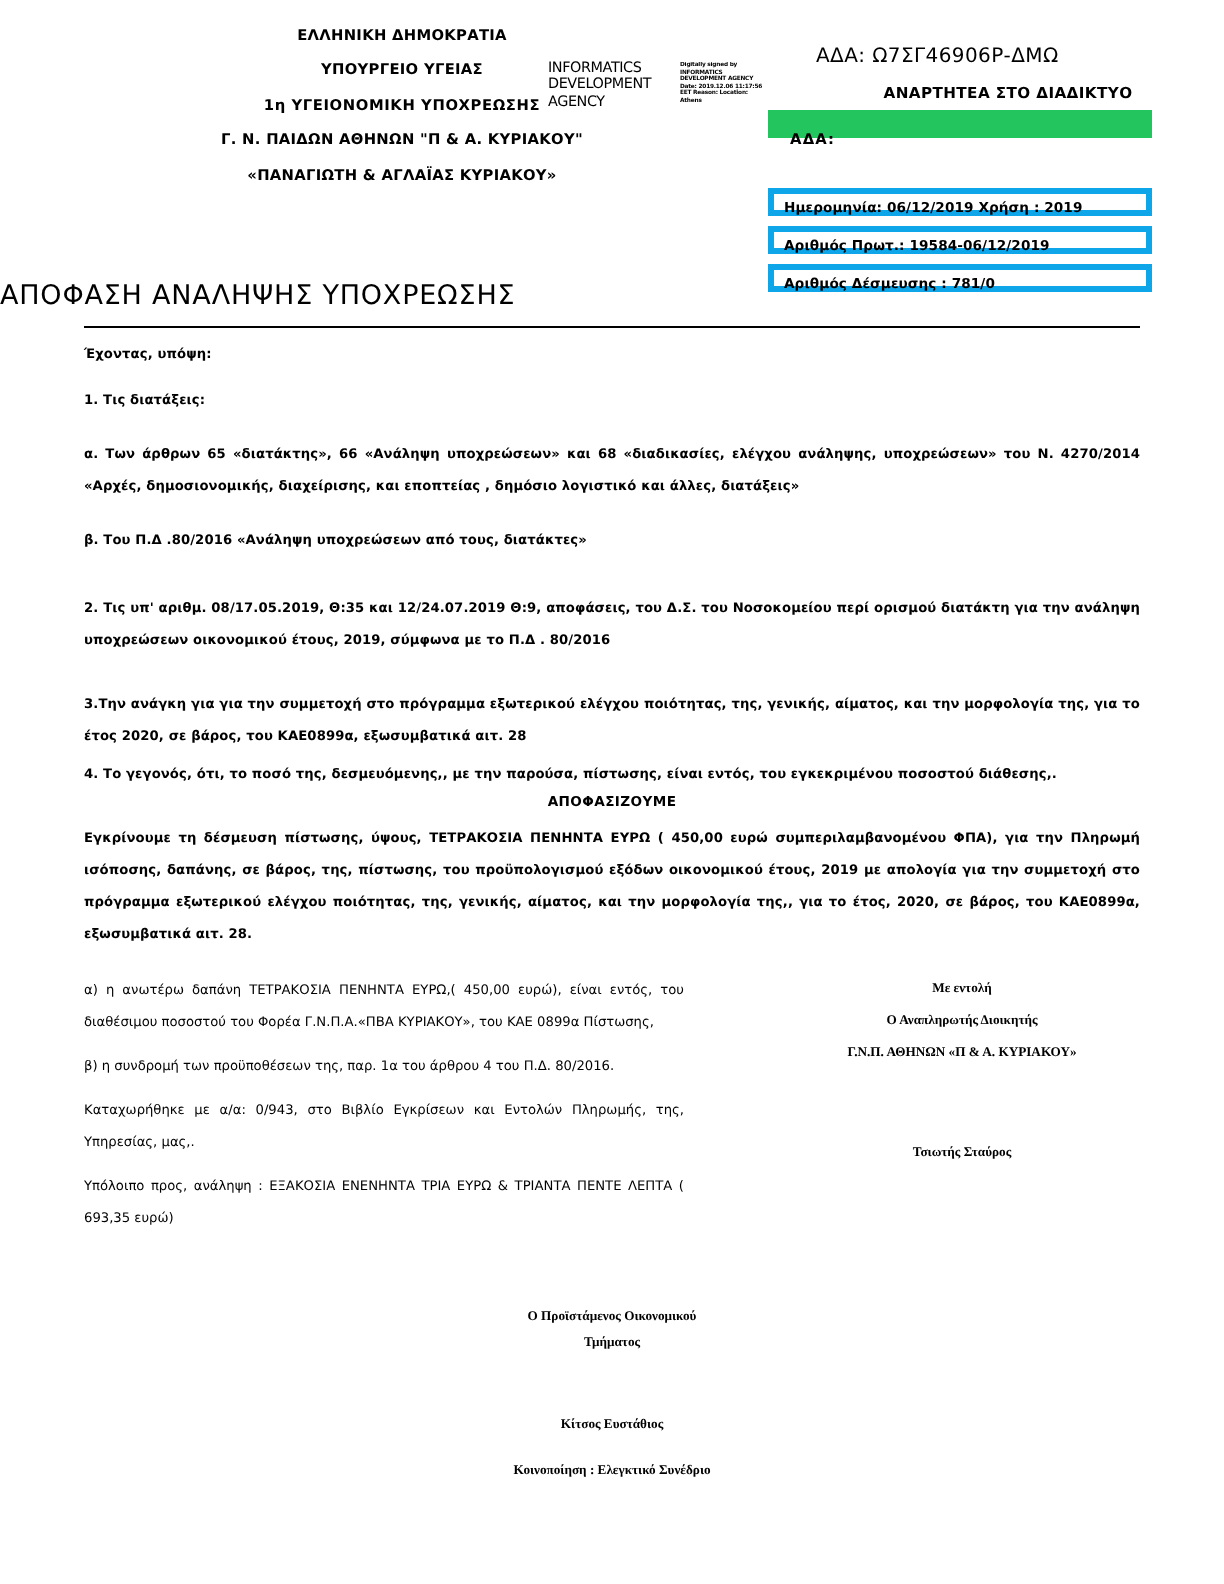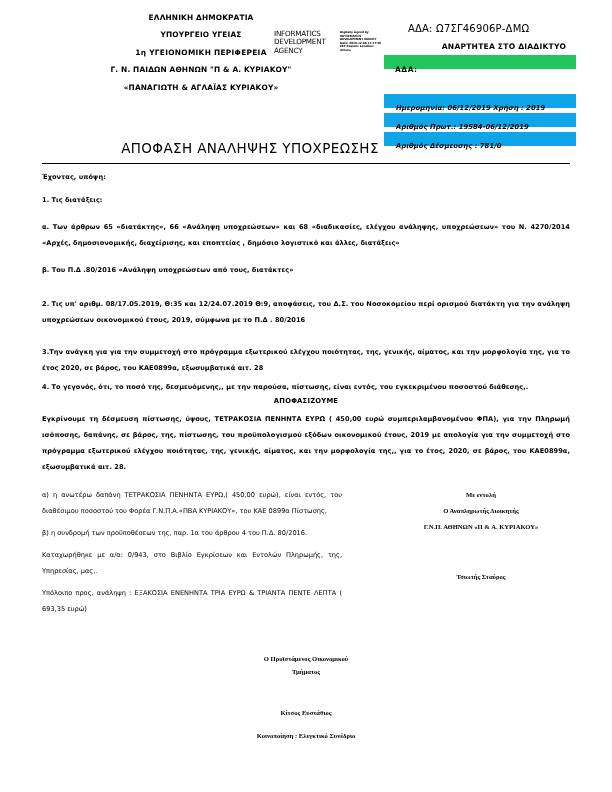--- a/index.html
+++ b/index.html
@@ -95,42 +95,41 @@
     font-size: 7.4px;
     font-weight: bold;
     letter-spacing: 0.6px;
   }
 
   .infobox {
     position: absolute;
     left: 384px;
     width: 192px;
     height: 14px;
-    border: 7px solid #0ea5e9;
+    border: 3px solid #0ea5e9;
     box-sizing: border-box;
-    font-style: italic;
   }
   .infobox span {
     display: block;
     padding: 3px 0 0 5px;
     font-size: 6.8px;
     font-weight: bold;
     letter-spacing: 0.05px;
     white-space: nowrap;
   }
   #box-date { top: 80px; }
   #box-prot { top: 99px; }
   #box-desm { top: 118px; }
 
   
   .title-wrap {
     position: absolute;
     left: 0; top: 140px;
     width: 500px;
-    text-align: center;
+    text-align: left;
   }
   .doc-title {
     font-size: 13.5px;
     letter-spacing: 0.4px;
     font-weight: normal;
   }
   .rule {
     position: absolute;
     left: 42px; top: 163px;
     width: 528px;
@@ -213,21 +212,21 @@
 </head>
 <body>
 
 <div class="page">
 
   <div class="header">
 
     <div class="org-block">
       <div class="org-line">ΕΛΛΗΝΙΚΗ ΔΗΜΟΚΡΑΤΙΑ</div>
       <div class="org-line">ΥΠΟΥΡΓΕΙΟ ΥΓΕΙΑΣ</div>
-      <div class="org-line wide">1η ΥΓΕΙΟΝΟΜΙΚΗ ΠΕΡΙΦΕΡΕΙΑ</div>
+      <div class="org-line wide">1η ΥΓΕΙΟΝΟΜΙΚΗ ΥΠΟΧΡΕΩΣΗΣ</div>
       <div class="org-line">Γ. Ν. ΠΑΙΔΩΝ ΑΘΗΝΩΝ "Π &amp; Α. ΚΥΡΙΑΚΟΥ"</div>
       <div class="org-line">«ΠΑΝΑΓΙΩΤΗ &amp; ΑΓΛΑΪΑΣ ΚΥΡΙΑΚΟΥ»</div>
     </div>
 
     <div class="ida-label">INFORMATICS DEVELOPMENT AGENCY</div>
     <div class="ida-stamp">Digitally signed by INFORMATICS DEVELOPMENT AGENCY Date: 2019.12.06 11:17:56 EET Reason: Location: Athens</div>
 
     <div class="ada-code">ΑΔΑ: Ω7ΣΓ46906Ρ-ΔΜΩ</div>
     <div class="anartitea">ΑΝΑΡΤΗΤΕΑ ΣΤΟ ΔΙΑΔΙΚΤΥΟ</div>
 

